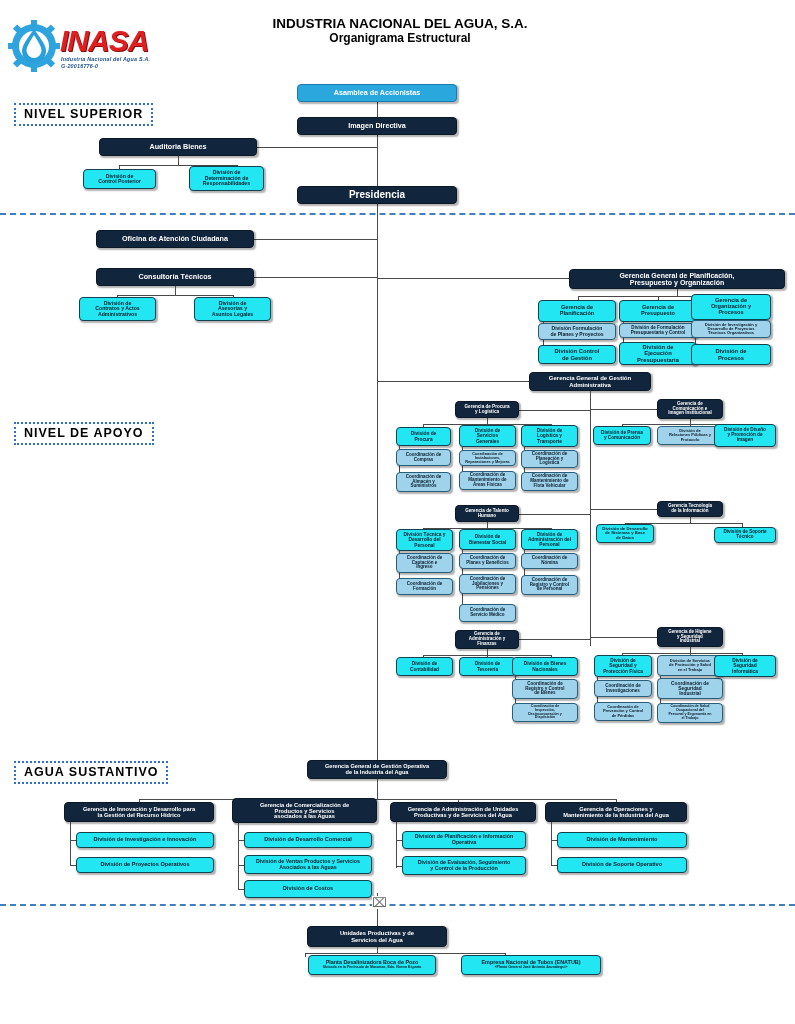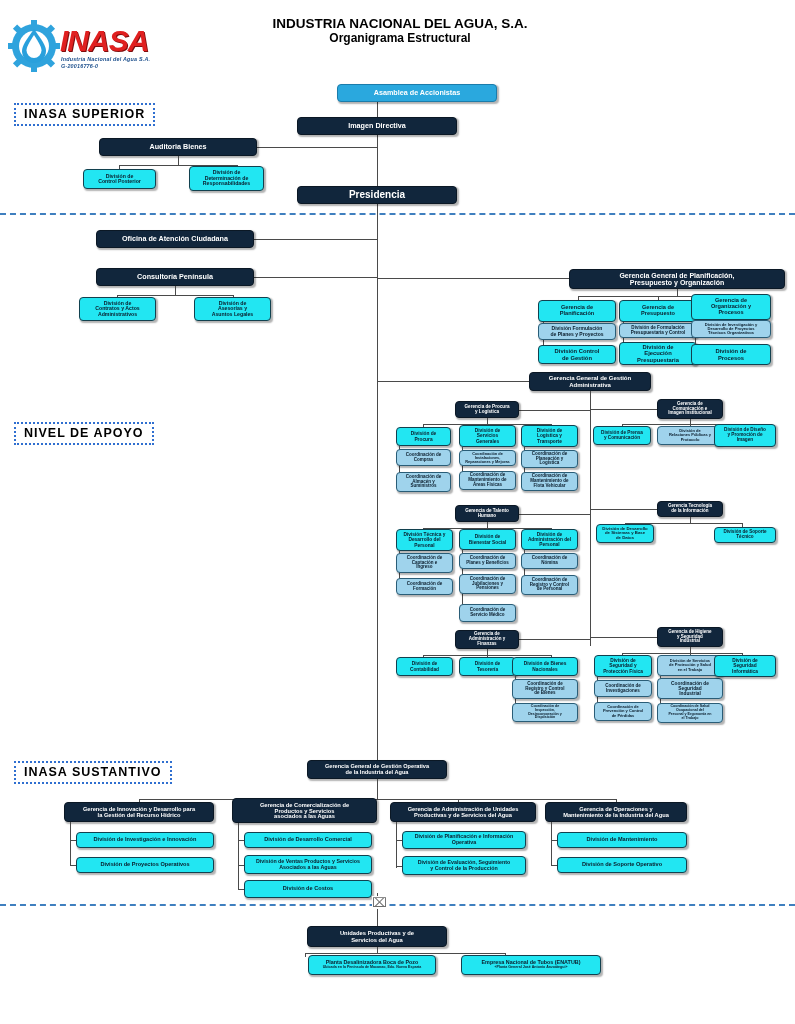--- a/index.html
+++ b/index.html
@@ -128,27 +128,27 @@
       <span>Industria Nacional del Agua S.A.</span><br><span>G-20016776-0</span>
     </div>
   </div>
 
   <div class="maintitle" style="left:160px;top:31px;width:480px;font-size:12px;">Organigrama Estructural</div>
   <div class="maintitle" style="left:160px;top:16px;width:480px;font-size:13.5px;">INDUSTRIA NACIONAL DEL AGUA, S.A.</div>
 
   <div class="sep" style="top:213px;"></div>
   <div class="sep" style="top:904px;"></div>
 
-  <div class="leveltag" style="left:14px;top:103px;">INASA SUPERIOR</div>
+  <div class="leveltag" style="left:14px;top:103px;">NIVEL SUPERIOR</div>
   <div class="leveltag" style="left:14px;top:422px;">NIVEL DE APOYO</div>
-  <div class="leveltag" style="left:14px;top:761px;">INASA SUSTANTIVO</div>
+  <div class="leveltag" style="left:14px;top:761px;">AGUA SUSTANTIVO</div>
 
   <div class="ln lnv" style="left:377px;top:99px;height:670px;"></div>
 
-  <div class="node assembly" style="left:297px;top:84px;width:160px;height:18px;font-size:7.2px;margin-left:40px;">Asamblea de Accionistas</div>
+  <div class="node assembly" style="left:297px;top:84px;width:160px;height:18px;font-size:7.2px;">Asamblea de Accionistas</div>
 
   <div class="node dark" style="left:297px;top:117px;width:160px;height:18px;font-size:7.2px;">Imagen Directiva</div>
 
   <div class="ln lnh" style="left:256px;top:147px;width:122px;"></div>
   <div class="node dark" style="left:99px;top:138px;width:158px;height:18px;font-size:7.2px;">Auditoria Bienes</div>
 
   <div class="ln lnv" style="left:178px;top:156px;height:9px;"></div>
   <div class="ln lnh" style="left:119px;top:165px;width:118px;"></div>
   <div class="ln lnv" style="left:119px;top:165px;height:6px;"></div>
   <div class="ln lnv" style="left:237px;top:165px;height:6px;"></div>
@@ -159,21 +159,21 @@
   <div class="node cyan" style="left:189px;top:166px;width:75px;height:25px;font-size:5.2px;">
     <span>División de<br>Determinación de<br>Responsabilidades</span>
   </div>
 
   <div class="node dark" style="left:297px;top:186px;width:160px;height:18px;font-size:10px;">Presidencia</div>
 
   <div class="ln lnh" style="left:253px;top:239px;width:125px;"></div>
   <div class="node dark" style="left:96px;top:230px;width:158px;height:18px;font-size:7.2px;">Oficina de Atención Ciudadana</div>
 
   <div class="ln lnh" style="left:253px;top:277px;width:125px;"></div>
-  <div class="node dark" style="left:96px;top:268px;width:158px;height:18px;font-size:7.2px;">Consultoría Península</div>
+  <div class="node dark" style="left:96px;top:268px;width:158px;height:18px;font-size:7.2px;">Consultoría Técnicos</div>
 
   <div class="ln lnv" style="left:175px;top:286px;height:9px;"></div>
   <div class="ln lnh" style="left:117px;top:295px;width:116px;"></div>
   <div class="ln lnv" style="left:117px;top:295px;height:6px;"></div>
   <div class="ln lnv" style="left:233px;top:295px;height:6px;"></div>
 
   <div class="node cyan" style="left:79px;top:297px;width:77px;height:24px;font-size:5.2px;">
     <span>División de<br>Contratos y Actos<br>Administrativos</span>
   </div>
   <div class="node cyan" style="left:194px;top:297px;width:77px;height:24px;font-size:5.2px;">

